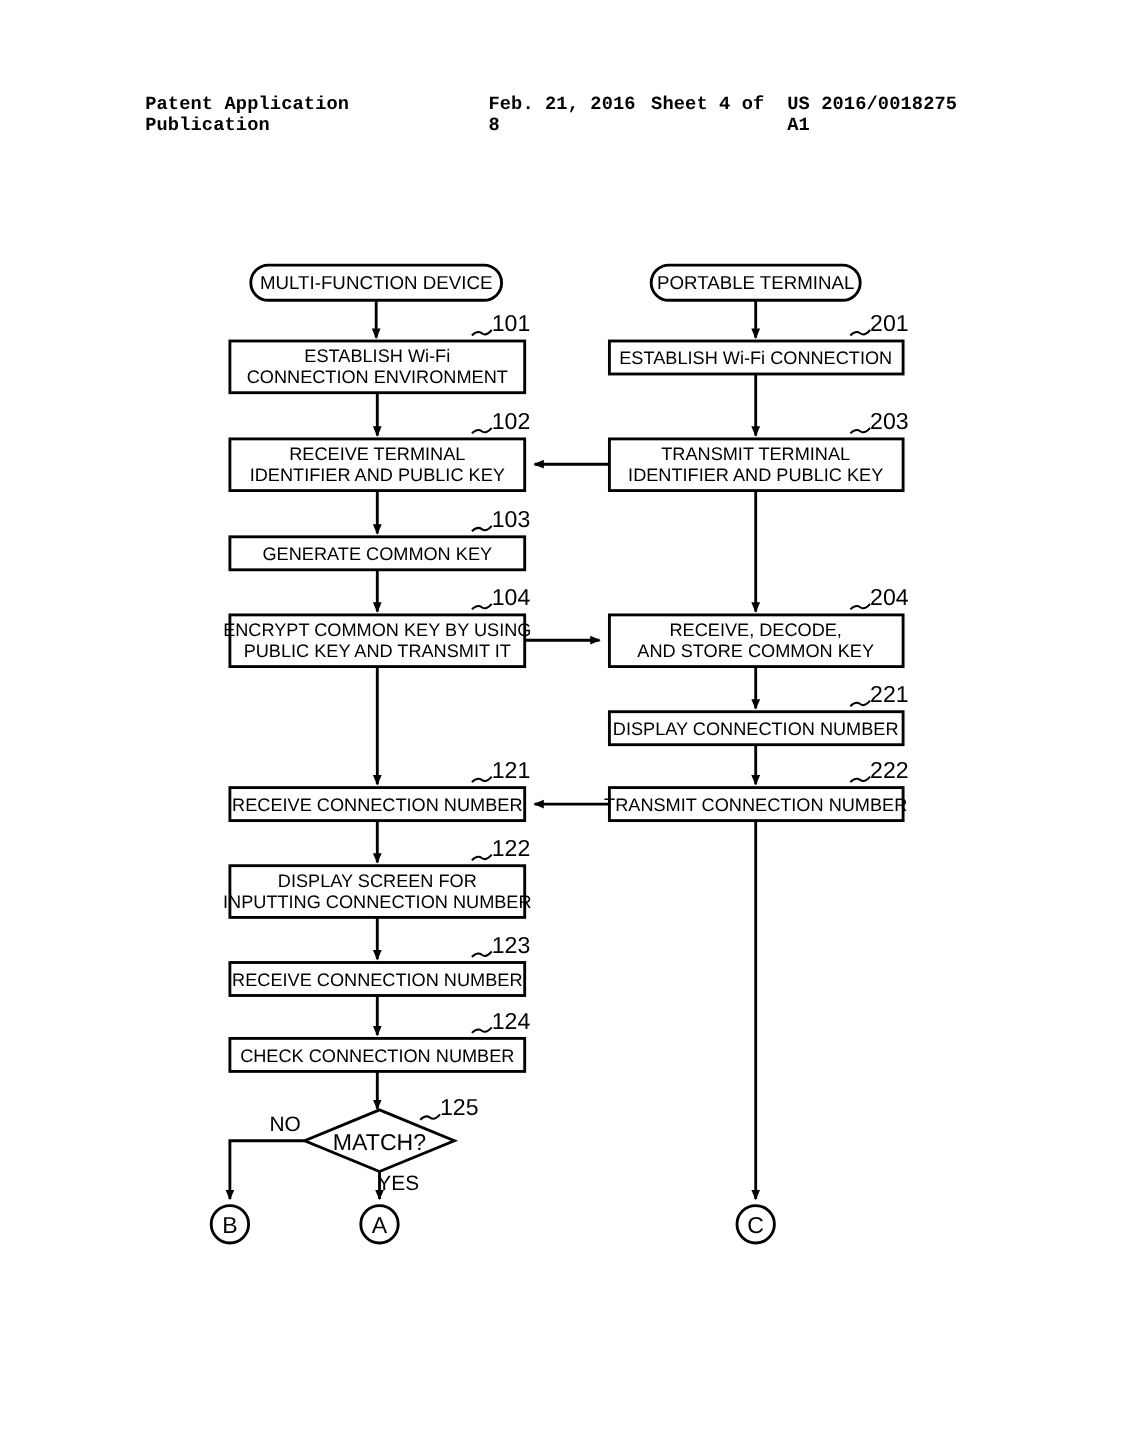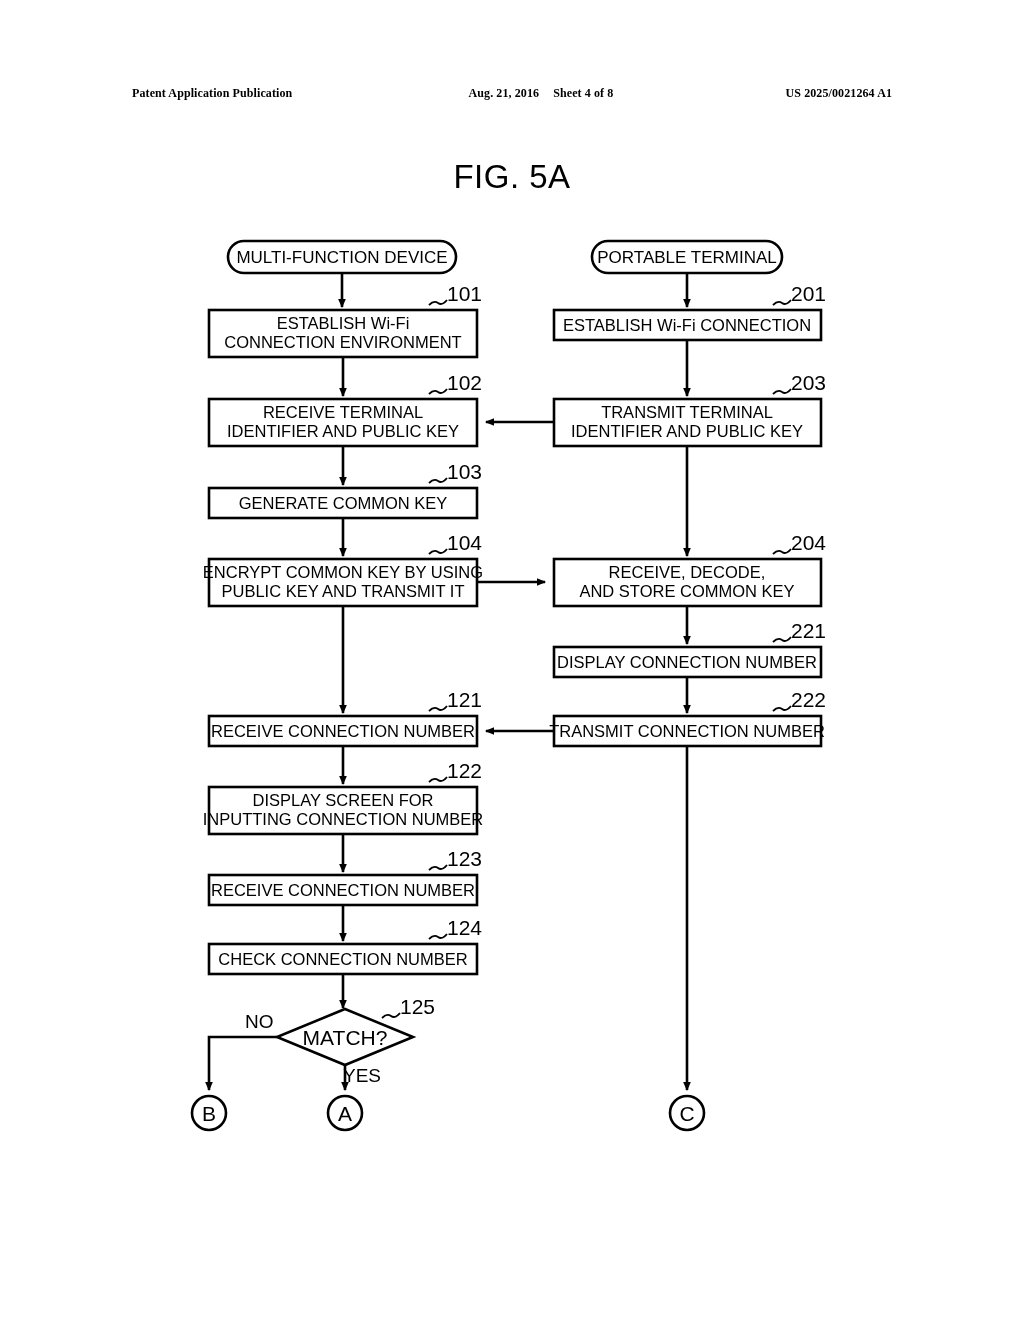--- a/index.html
+++ b/index.html
@@ -14,23 +14,23 @@
     overflow: hidden;
   }
   #sheet {
     position: absolute; inset: 0;
     width: 1024px; height: 1320px;
   }
   
   .hdr {
     position: absolute;
     top: 86px; left: 0; width: 1024px;
-    font-family: Liberation Serif, serif;
+    font-family: Liberation Mono, monospace;
     font-weight: bold;
-    font-size: 12px;
+    font-size: 17px;
     letter-spacing: 0.1px;
   }
   .hdr-inner {
     position: relative;
     width: 760px;
     margin: 0 auto;
     display: flex;
     justify-content: space-between;
     align-items: baseline;
   }
@@ -77,27 +77,26 @@
 </style>
 </head>
 <body>
 
 <div id="sheet">
 
   <div class="hdr">
     <div class="hdr-inner">
       <div>Patent Application Publication</div>
       <div class="hdr-mid">
-        <span>Aug. 21, 2016</span><span>Sheet 4 of 8</span>
+        <span>Feb. 21, 2016</span><span>Sheet 4 of 8</span>
       </div>
-      <div>US 2025/0021264 A1</div>
+      <div>US 2016/0018275 A1</div>
     </div>
   </div>
 
-  <div class="fig-title">FIG. 5A</div>
 
   <svg id="flow" viewBox="0 0 1024 1320">
     <defs>
       <marker id="arrow" markerWidth="11" markerHeight="11" refX="8.4" refY="4" orient="auto" markerUnits="userSpaceOnUse">
         <path d="M0,0 L9.5,4 L0,8 z" fill="#000"></path>
       </marker>
     </defs>
 
     <g>
 

